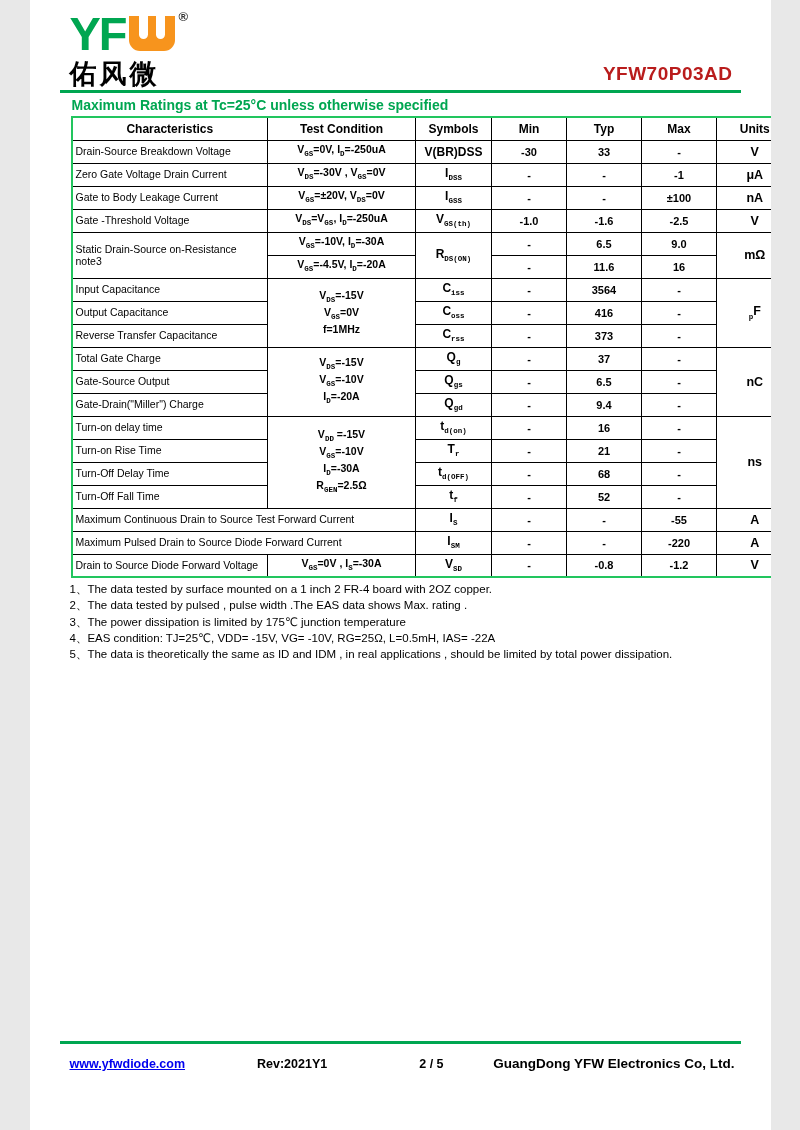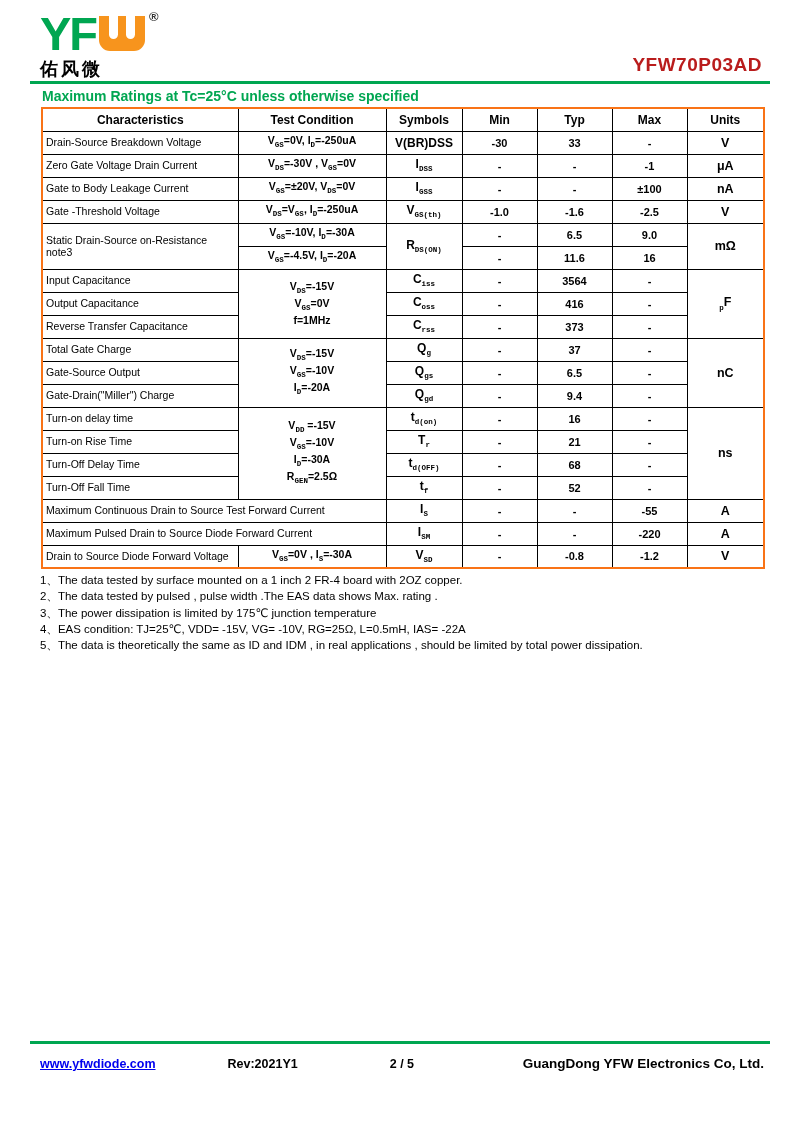--- a/index.html
+++ b/index.html
@@ -5,21 +5,21 @@
   :root{
     --green:#00A651;
     --orange:#F7941D;
     --link:#0000EE;
   }
   *{box-sizing:border-box;margin:0;padding:0;}
   html,body{background:#e8e8e8;}
   body{font-family:"Liberation Sans","DejaVu Sans",sans-serif;}
   .page{
     position:relative;
-    width:800px;height:1130px;
+    width:741px;height:1130px;
     margin:0 auto;
     background:#ffffff;
     overflow:hidden;
   }
 
   
   .header{
     display:flex;justify-content:space-between;align-items:flex-end;
     padding:12px 38px 0 40px;
   }
@@ -36,21 +36,21 @@
     border-radius:0 0 11px 11px;
   }
   .logo-w .notch{
     position:absolute;top:0;width:9px;height:23px;background:#ffffff;
     border-radius:0 0 5px 5px;
   }
   .logo-w .n1{left:10px;}
   .logo-w .n2{left:27px;}
   .logo-reg{font-size:13px;font-weight:bold;color:#333;margin:-2px 0 0 4px;}
   .logo-cn{
-    font-size:18px;font-weight:bold;color:#000;
+    font-size:27px;font-weight:bold;color:#000;
     letter-spacing:3px;margin-top:4px;
     font-family:"DejaVu Sans","Liberation Sans",sans-serif;
   }
   .part-number{
     font-size:19px;font-weight:bold;color:#b91c1c;
     padding-bottom:2px;letter-spacing:0.5px;
   }
   .green-rule{
     height:3px;background:var(--green);
     margin:3px 30px 0 30px;
@@ -61,21 +61,21 @@
     margin:4px 0 3px 42px;
     color:var(--green);font-size:14px;font-weight:bold;
   }
 
   
   table.ratings{
     margin-left:41px;
     width:722px;
     border-collapse:collapse;
     table-layout:fixed;
-    border:2px solid #f97316;
+    border:2px solid #22c55e;
   }
   table.ratings th,table.ratings td{
     border:1.5px solid #000;
     padding:1px 3px;
     overflow:hidden;
   }
   table.ratings tr{height:23px;}
   th{font-size:12px;font-weight:bold;text-align:center;}
   td.char{font-size:10.5px;font-weight:normal;text-align:left;white-space:pre-line;line-height:1.15;}
   td.cond{font-size:10.5px;font-weight:bold;text-align:center;white-space:pre-line;line-height:1.3;}

